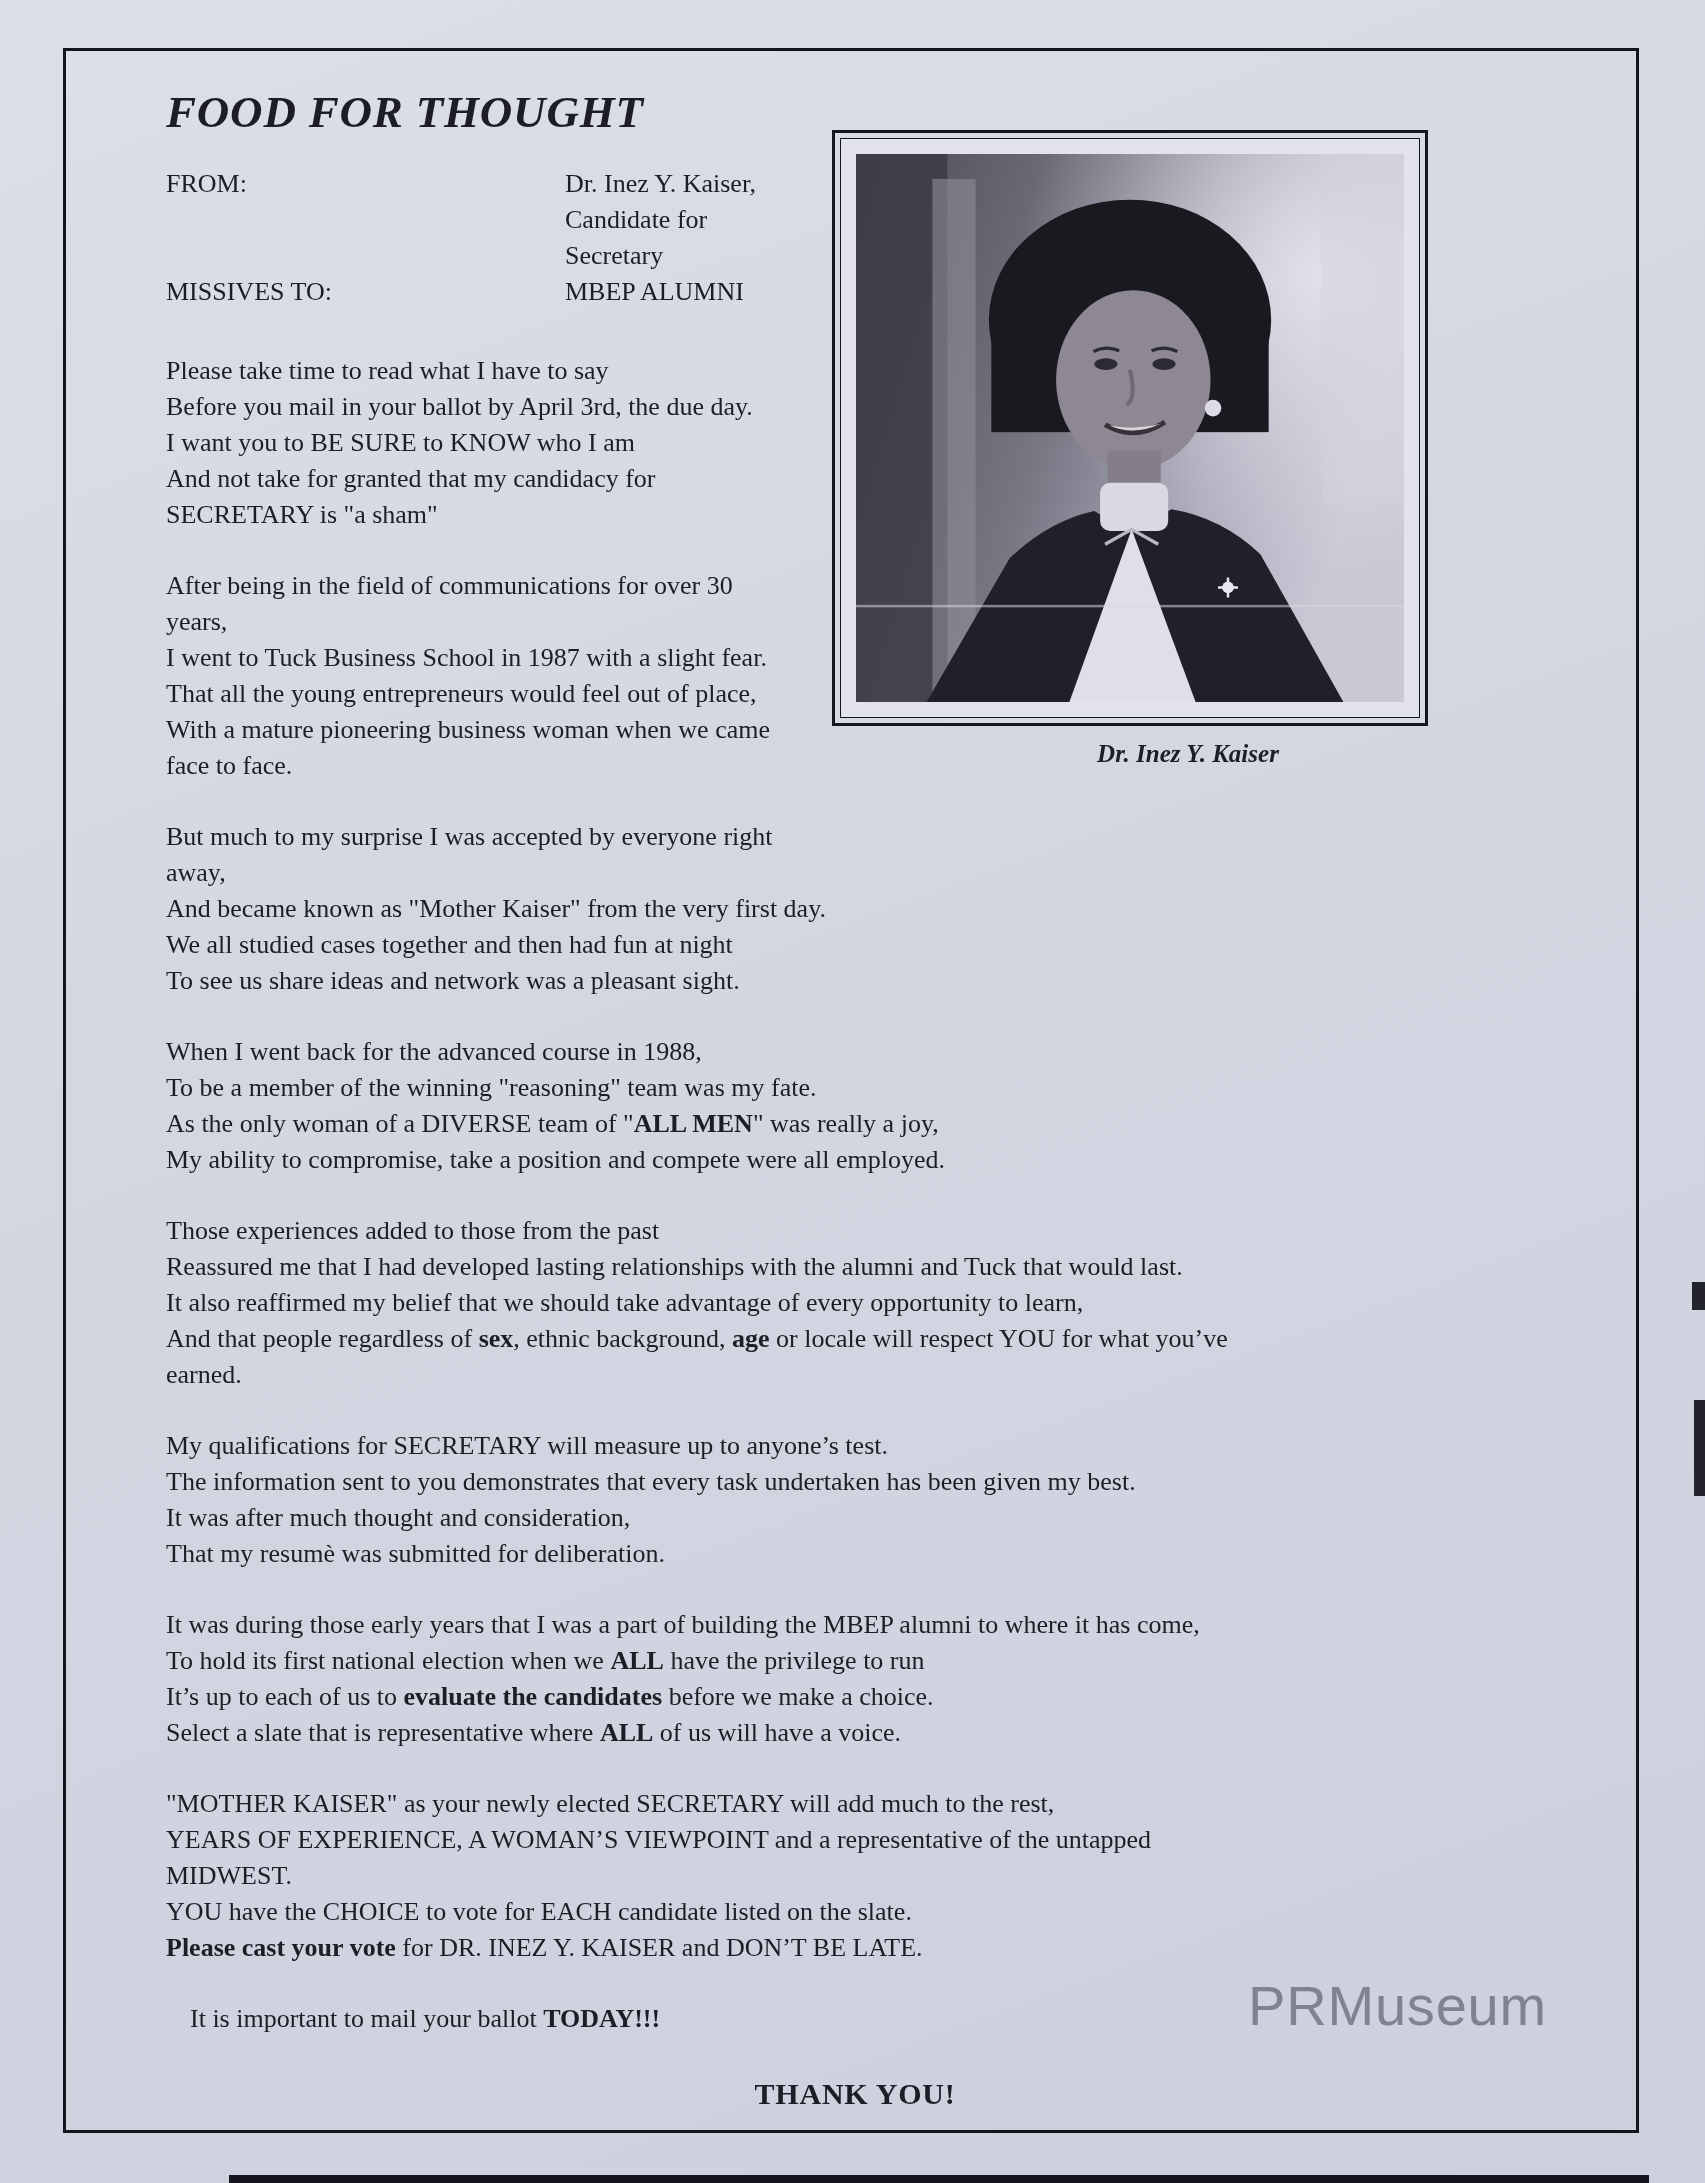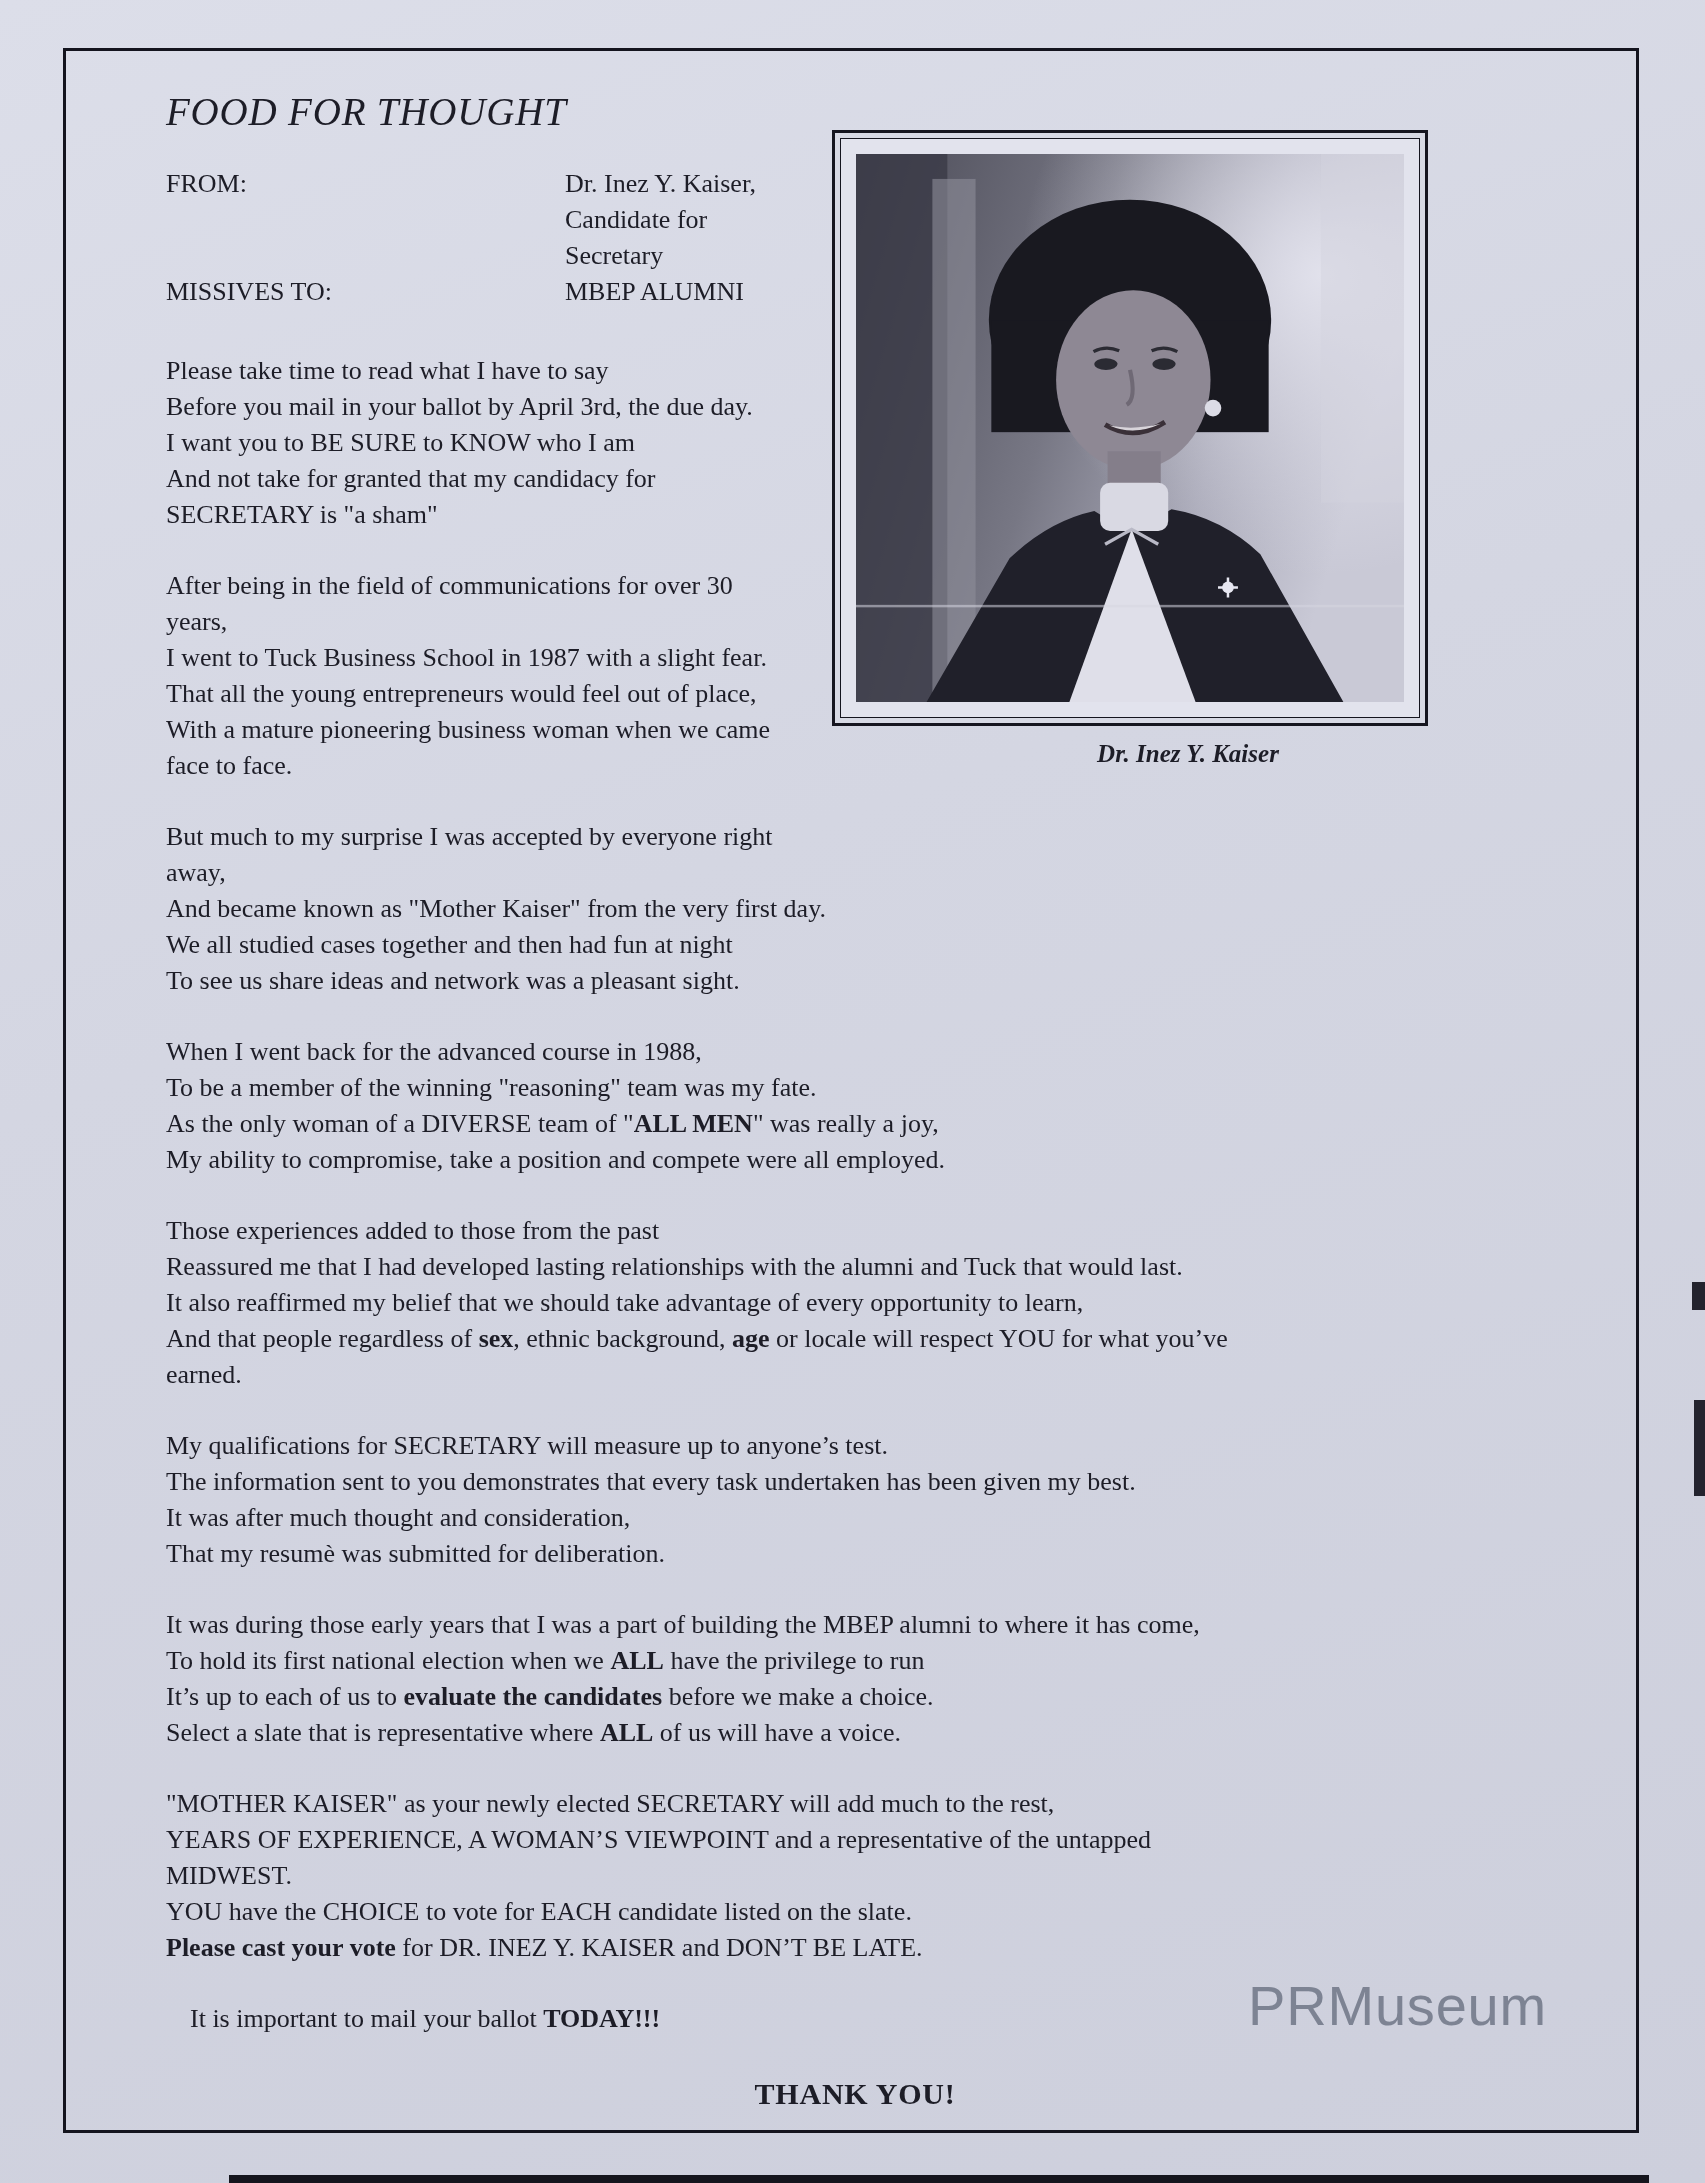--- a/index.html
+++ b/index.html
@@ -50,22 +50,22 @@
   }
   .photo-inner svg { width: 100%; height: 100%; display: block; }
   .photo-caption {
     margin-top: 10px;
     text-align: center;
     font-weight: bold;
     font-style: italic;
     font-size: 25px;
   }
   .page-title {
-    font-size: 39px;
-    font-weight: normal;
+    font-size: 45px;
+    font-weight: bold;
     font-style: italic;
     letter-spacing: 0.8px;
     margin: 0 0 36px 0;
   }
   .missives { margin-bottom: 43px; }
   .mrow { display: flex; }
   .mlabel { width: 399px; flex: none; }
   .mvalue { white-space: pre-line; }
   .para {
     text-align: justify;

